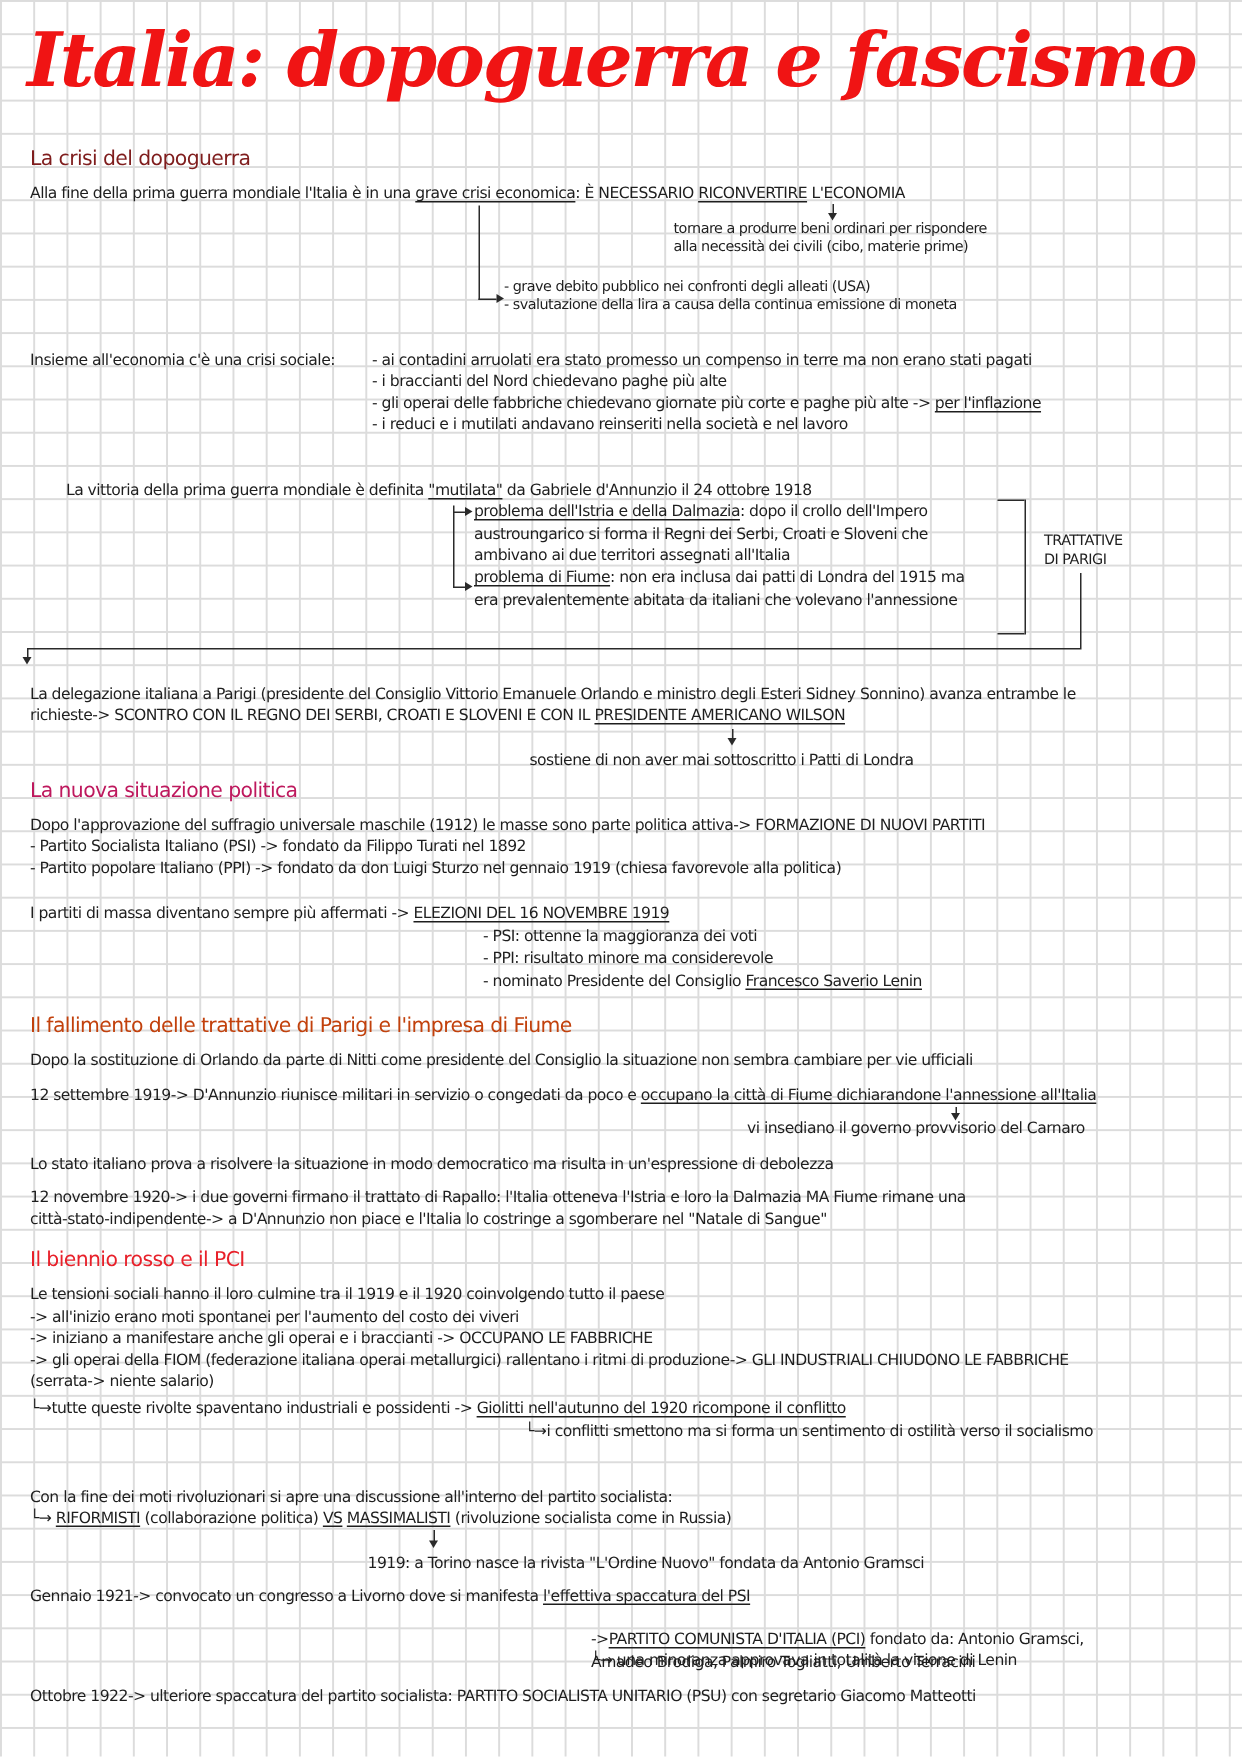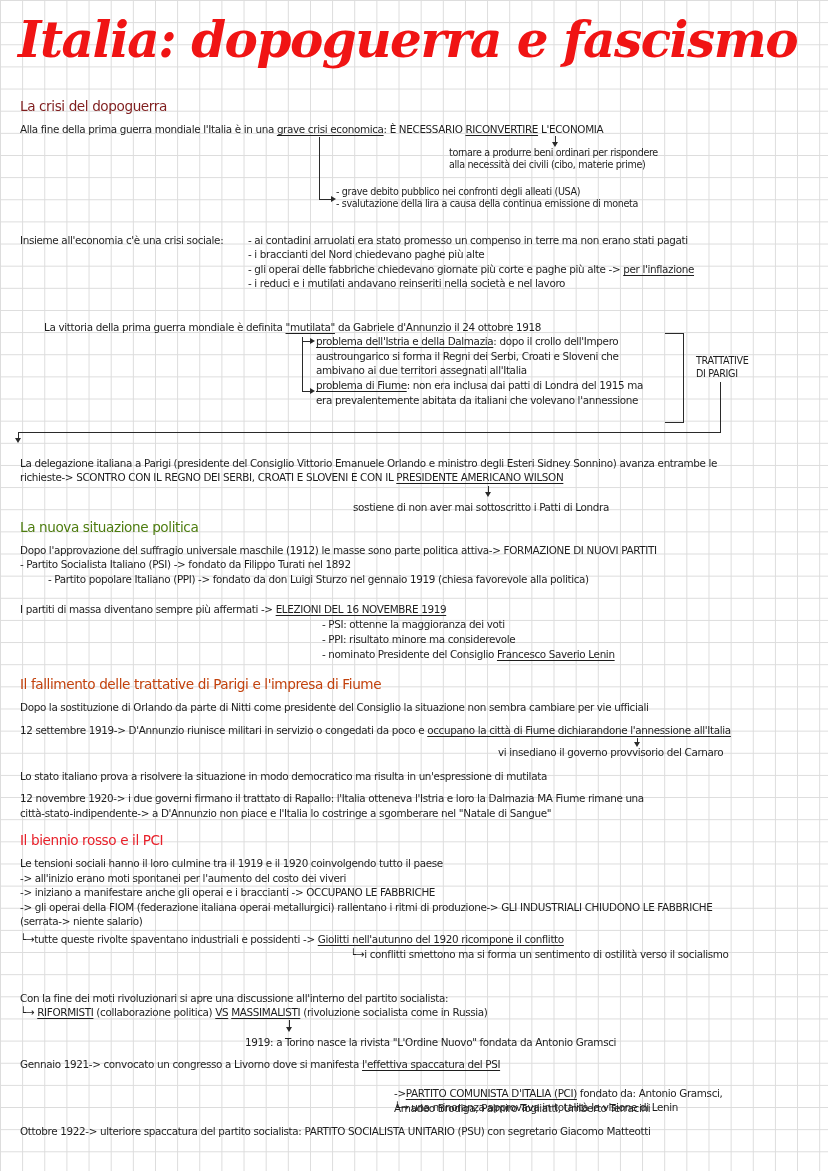--- a/index.html
+++ b/index.html
@@ -86,42 +86,42 @@
 <div class="arrowhead ah-down" style="left:15px;top:438px;"></div>
 
 <div class="abs t" style="left:20px;top:456px;">La delegazione italiana a Parigi (presidente del Consiglio Vittorio Emanuele Orlando e ministro degli Esteri Sidney Sonnino) avanza entrambe le</div>
 <div class="abs t" style="left:20px;top:470px;">
   <span>richieste-&gt; SCONTRO CON IL REGNO DEI SERBI, CROATI E SLOVENI E CON IL </span><span class="u">PRESIDENTE AMERICANO WILSON</span>
 </div>
 <div class="line" style="left:488px;top:486px;width:1px;height:8px;"></div>
 <div class="arrowhead ah-down" style="left:485px;top:492px;"></div>
 <div class="abs t" style="left:353px;top:500px;">sostiene di non aver mai sottoscritto i Patti di Londra</div>
 
-<div class="abs h" style="left:20px;top:518px;color:#4d7c0f;">La nuova situazione politica</div>
+<div class="abs h" style="left:20px;top:518px;color:#be185d;">La nuova situazione politica</div>
 <div class="abs t" style="left:20px;top:543px;">Dopo l'approvazione del suffragio universale maschile (1912) le masse sono parte politica attiva-&gt; FORMAZIONE DI NUOVI PARTITI</div>
 <div class="abs t" style="left:20px;top:557px;">- Partito Socialista Italiano (PSI) -&gt; fondato da Filippo Turati nel 1892</div>
-<div class="abs t" style="left:20px;top:572px;margin-left:28px;">- Partito popolare Italiano (PPI) -&gt; fondato da don Luigi Sturzo nel gennaio 1919 (chiesa favorevole alla politica)</div>
+<div class="abs t" style="left:20px;top:572px;">- Partito popolare Italiano (PPI) -&gt; fondato da don Luigi Sturzo nel gennaio 1919 (chiesa favorevole alla politica)</div>
 <div class="abs t" style="left:20px;top:602px;">
   <span>I partiti di massa diventano sempre più affermati -&gt; </span><span class="u">ELEZIONI DEL 16 NOVEMBRE 1919</span>
 </div>
 <div class="abs t" style="left:322px;top:617px;">- PSI: ottenne la maggioranza dei voti</div>
 <div class="abs t" style="left:322px;top:632px;">- PPI: risultato minore ma considerevole</div>
 <div class="abs t" style="left:322px;top:647px;">
   <span>- nominato Presidente del Consiglio </span><span class="u">Francesco Saverio Lenin</span>
 </div>
 
 <div class="abs h" style="left:20px;top:675px;color:#c2410c;">Il fallimento delle trattative di Parigi e l'impresa di Fiume</div>
 <div class="abs t" style="left:20px;top:700px;">Dopo la sostituzione di Orlando da parte di Nitti come presidente del Consiglio la situazione non sembra cambiare per vie ufficiali</div>
 <div class="abs t" style="left:20px;top:723px;">
   <span>12 settembre 1919-&gt; D'Annunzio riunisce militari in servizio o congedati da poco e </span><span class="u">occupano la città di Fiume dichiarandone l'annessione all'Italia</span>
 </div>
 <div class="line" style="left:637px;top:738px;width:1px;height:6px;"></div>
 <div class="arrowhead ah-down" style="left:634px;top:742px;"></div>
 <div class="abs t" style="left:498px;top:745px;">vi insediano il governo provvisorio del Carnaro</div>
-<div class="abs t" style="left:20px;top:769px;">Lo stato italiano prova a risolvere la situazione in modo democratico ma risulta in un'espressione di mutilata</div>
+<div class="abs t" style="left:20px;top:769px;">Lo stato italiano prova a risolvere la situazione in modo democratico ma risulta in un'espressione di debolezza</div>
 <div class="abs t" style="left:20px;top:791px;">12 novembre 1920-&gt; i due governi firmano il trattato di Rapallo: l'Italia otteneva l'Istria e loro la Dalmazia MA Fiume rimane una</div>
 <div class="abs t" style="left:20px;top:806px;">città-stato-indipendente-&gt; a D'Annunzio non piace e l'Italia lo costringe a sgomberare nel "Natale di Sangue"</div>
 
 <div class="abs h" style="left:20px;top:831px;color:#e8202a;">Il biennio rosso e il PCI</div>
 <div class="abs t" style="left:20px;top:856px;">Le tensioni sociali hanno il loro culmine tra il 1919 e il 1920 coinvolgendo tutto il paese</div>
 <div class="abs t" style="left:20px;top:871px;">-&gt; all'inizio erano moti spontanei per l'aumento del costo dei viveri</div>
 <div class="abs t" style="left:20px;top:885px;">-&gt; iniziano a manifestare anche gli operai e i braccianti -&gt; OCCUPANO LE FABBRICHE</div>
 <div class="abs t" style="left:20px;top:900px;">-&gt; gli operai della FIOM (federazione italiana operai metallurgici) rallentano i ritmi di produzione-&gt; GLI INDUSTRIALI CHIUDONO LE FABBRICHE</div>
 <div class="abs t" style="left:20px;top:914px;">(serrata-&gt; niente salario)</div>
 <div class="abs t" style="left:20px;top:932px;">

